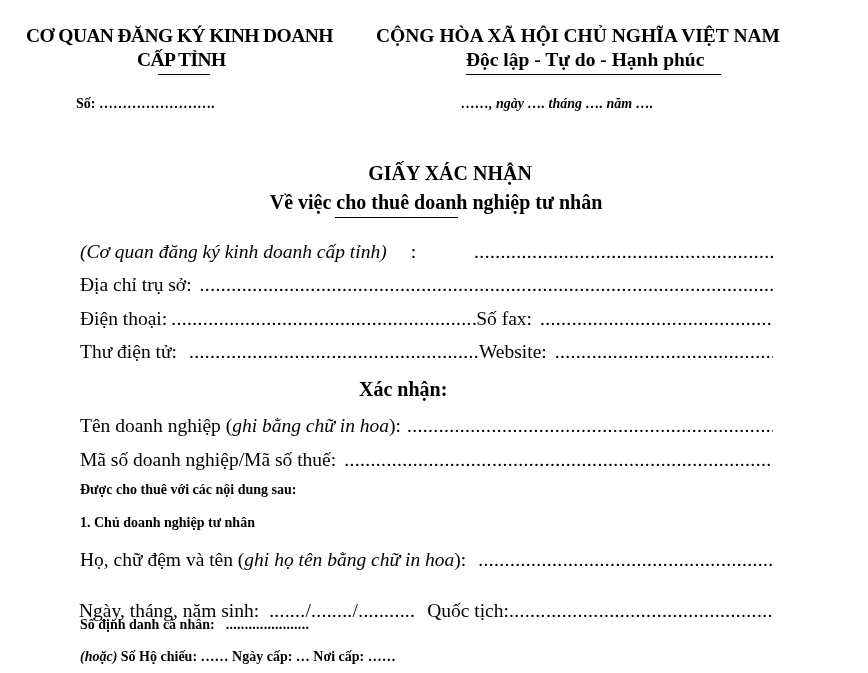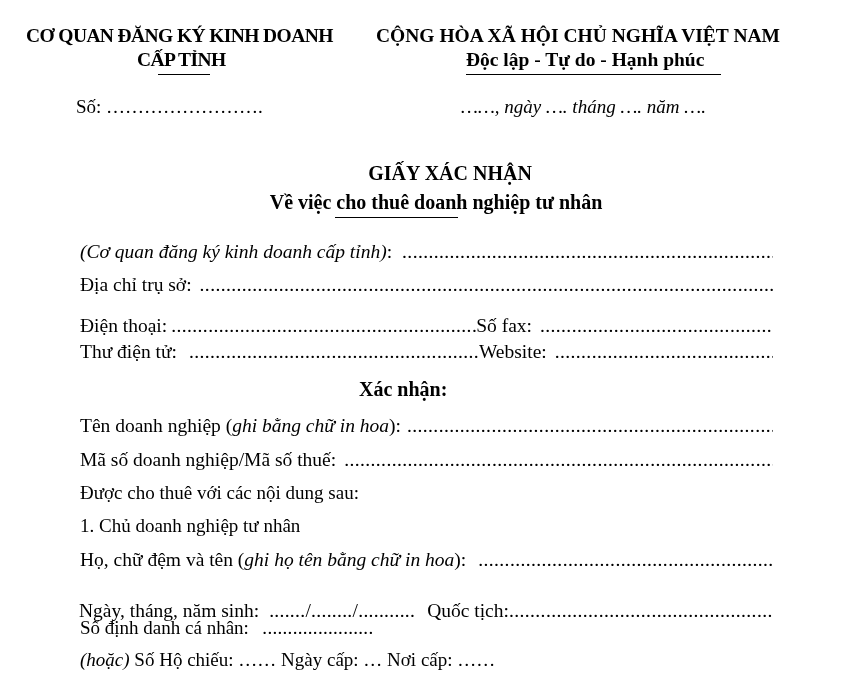--- a/index.html
+++ b/index.html
@@ -20,21 +20,21 @@
     .ital { font-style: italic; }
     .hdr {
       font-size: 19.5px;
       font-weight: bold;
       letter-spacing: -0.6px;
     }
     .hdr-right {
       font-size: 19.5px;
       font-weight: bold;
     }
-    .txt { font-size: 19px; }
+    .txt { font-size: 14px; font-weight: bold; }
     .rule { position: absolute; height: 1px; background: #000; }
     .line {
       position: absolute;
       left: 80px;
       width: 693px;
       font-size: 19.5px;
       white-space: nowrap;
       display: flex;
       align-items: baseline;
     }
@@ -59,34 +59,34 @@
 
 <div class="abs hdr-right" style="left:376px; top:25px;">CỘNG HÒA XÃ HỘI CHỦ NGHĨA VIỆT NAM</div>
 <div class="abs hdr-right" style="left:466px; top:49px;">Độc lập - Tự do - Hạnh phúc</div>
 <div class="rule" style="left:466px; top:74px; width:255px;"></div>
 <div class="abs txt ital" style="left:461px; top:96px;">……, ngày …. tháng …. năm ….</div>
 
 <div class="abs bold" style="left:0; width:868px; text-align:center; top:162px; font-size:20px; padding-left:32px; box-sizing:border-box;">GIẤY XÁC NHẬN</div>
 <div class="abs bold" style="left:0; width:868px; text-align:center; top:191px; font-size:20px; padding-left:4px; box-sizing:border-box;">Về việc cho thuê doanh nghiệp tư nhân</div>
 <div class="rule" style="left:335px; top:217px; width:123px;"></div>
 
-<div class="line" style="top:241px;">
+<div class="line" style="top:241px;gap:24px;">
   <span class="ital">(Cơ quan đăng ký kinh doanh cấp tỉnh)</span>
   <span>:</span>
   <span style="width:10px; display:inline-block;"></span>
   <span class="fill"></span>
 </div>
 
 <div class="line" style="top:274px;">
   <span>Địa chỉ trụ sở:</span>
   <span style="width:8px; display:inline-block;"></span>
   <span class="fill"></span>
 </div>
 
-<div class="line" style="top:308px;margin-top:7px;">
+<div class="line" style="top:308px;">
   <span>Điện thoại:</span>
   <span style="width:4px; display:inline-block;"></span>
   <span class="fill" style="flex:0 0 305px;"></span>
   <span>Số fax:</span>
   <span style="width:8px; display:inline-block;"></span>
   <span class="fill"></span>
 </div>
 
 <div class="line" style="top:341px;">
   <span>Thư điện tử:</span>

